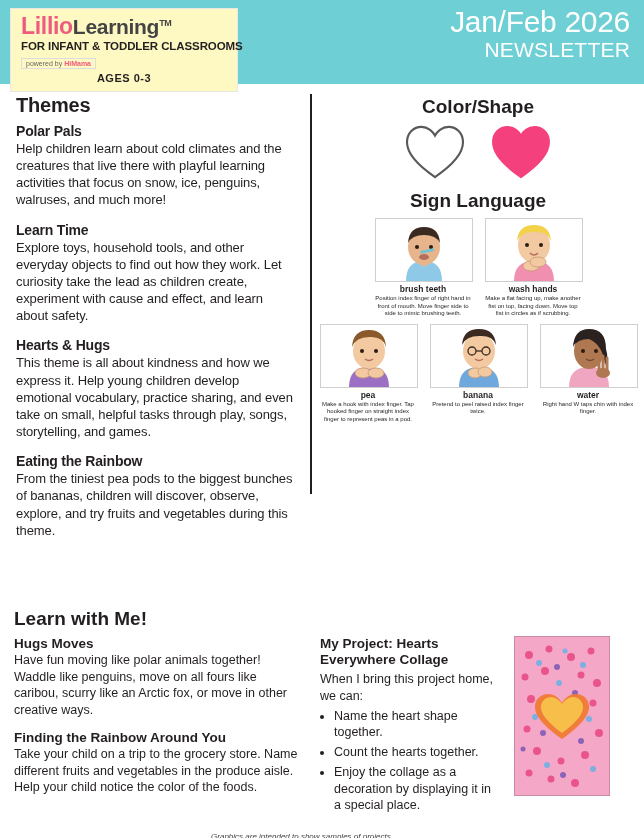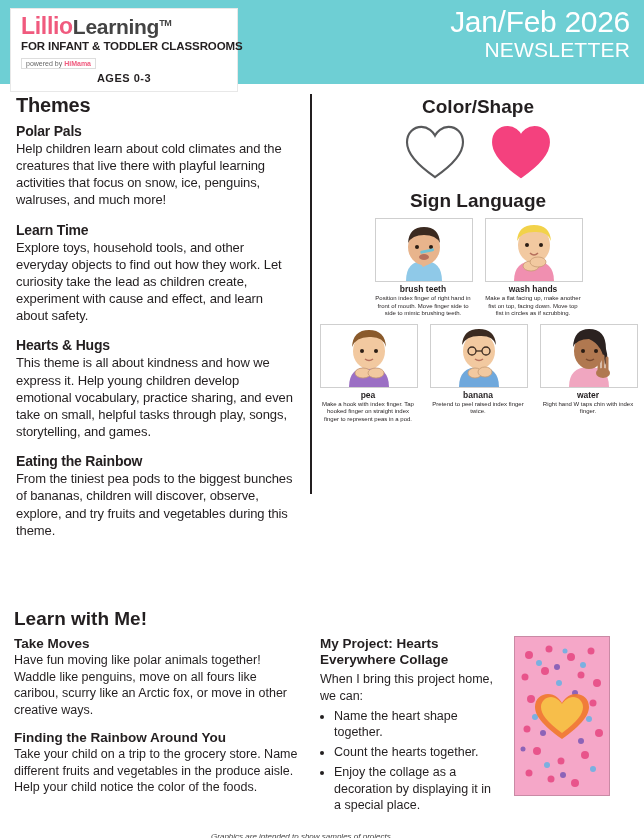--- a/index.html
+++ b/index.html
@@ -18,21 +18,21 @@
 
   
   .header {
     position: relative;
     height: 84px;
     background: #6ecfd4;
     display: flex;
     align-items: flex-start;
   }
   .logo-box {
-    background: #ffffff;
+    background: #fef9c3;
     margin: 8px 0 0 10px;
     padding: 5px 10px 7px 10px;
     width: 228px;
     box-sizing: border-box;
     border: 1px solid #e8e8e8;
   }
   .logo-line1 {
     font-size: 21px;
     font-weight: bold;
     letter-spacing: -0.3px;
@@ -401,21 +401,21 @@
         </div>
       </div>
     </div>
   </div>
 
   <div class="learn">
     <h2>Learn with Me!</h2>
 
     <div class="learn-cols">
       <div class="learn-left">
-        <h3 class="learn-title">Take Moves</h3>
+        <h3 class="learn-title">Hugs Moves</h3>
         <p class="learn-body">Have fun moving like polar animals together! Waddle like penguins, move on all fours like caribou, scurry like an Arctic fox, or move in other creative ways.</p>
 
         <h3 class="learn-title">Finding the Rainbow Around You</h3>
         <p class="learn-body">Take your child on a trip to the grocery store. Name different fruits and vegetables in the produce aisle. Help your child notice the color of the foods.</p>
       </div>
 
       <div class="learn-right">
         <div class="project-text">
           <div class="project-heading">My Project: Hearts Everywhere Collage</div>
           <p class="project-intro">When I bring this project home, we can:</p>

